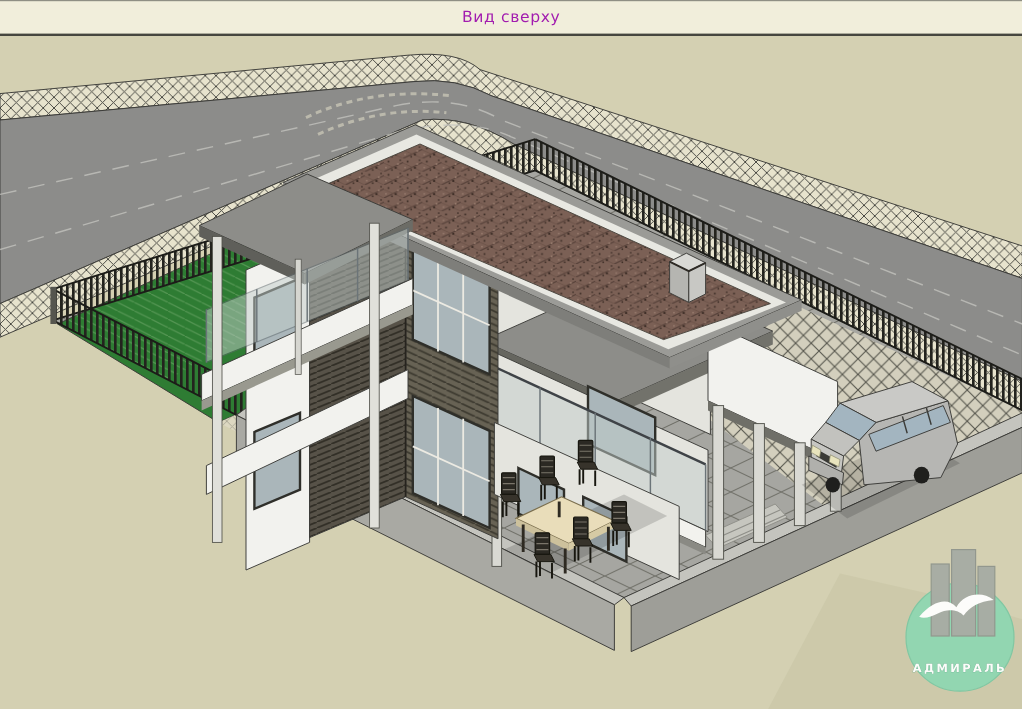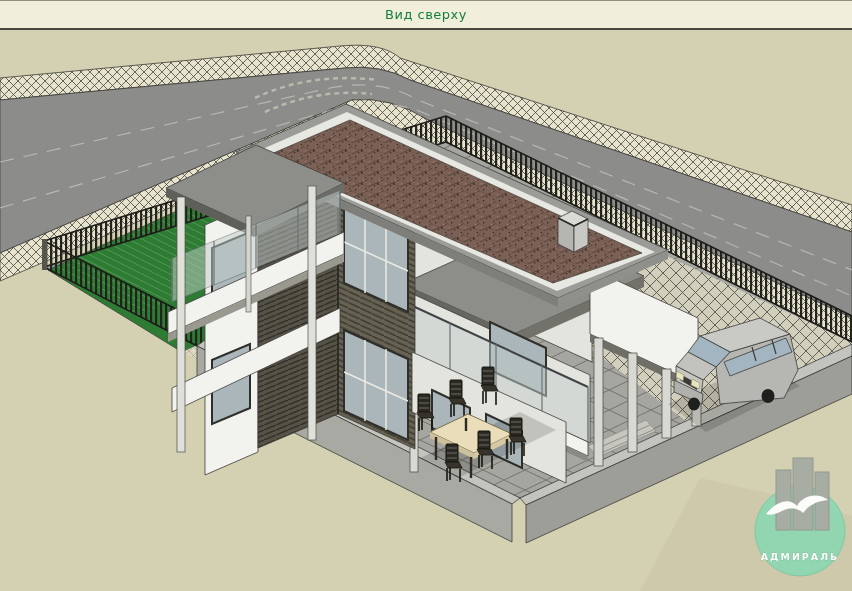--- a/index.html
+++ b/index.html
@@ -1,21 +1,21 @@
 <!DOCTYPE html>
 <html><head>
 <meta charset="utf-8">
 <style>
   html,body{margin:0;padding:0;background:#d4d0b2;width:852px;height:591px;overflow:hidden;
     font-family:"DejaVu Sans","Liberation Sans",sans-serif;}
   #app{position:relative;width:852px;height:591px;}
   #scene-title-bar{position:absolute;top:0;left:0;width:852px;height:30px;background:#f1eedb;
     border-top:1px solid #8f8f84;border-bottom:2px solid #46463f;box-sizing:border-box;
     display:flex;align-items:center;justify-content:center;}
-  #scene-title-bar .title{font-size:13px;color:#15803d;letter-spacing:.5px;}
+  #scene-title-bar .title{font-size:13px;color:#a21caf;letter-spacing:.5px;}
   #viewport{position:absolute;top:30px;left:0;width:852px;height:411px;}
   svg{display:block;}
   .frame{stroke:#3c3c38;stroke-width:.8;}
 </style>
 </head>
 <body>
 
 <div id="app">
   <div id="scene-title-bar">
     <span class="title">Вид сверху</span>

